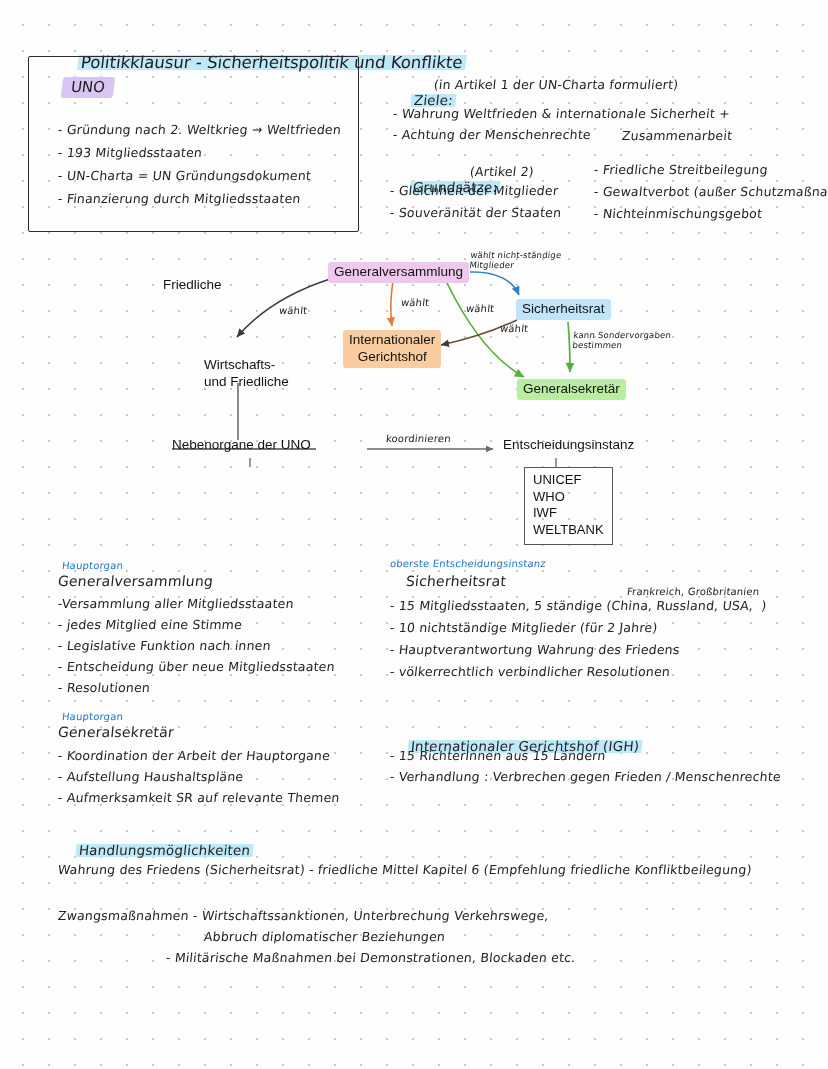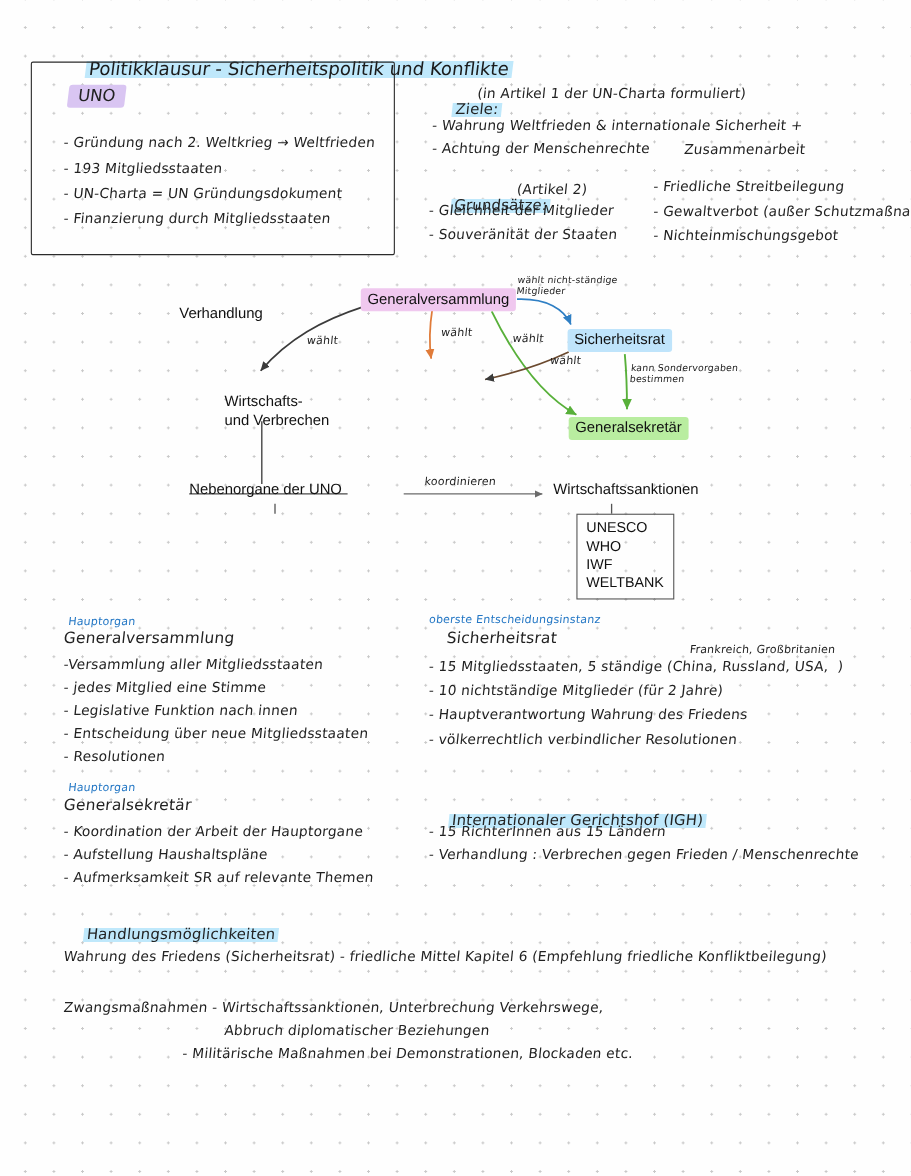--- a/index.html
+++ b/index.html
@@ -207,31 +207,33 @@
 
     <path d="M238,383 L238,440" fill="none" stroke="#4a4a4a" stroke-width="1.3"></path>
     <path d="M172,449 L316,449" fill="none" stroke="#4a4a4a" stroke-width="1.3"></path>
 
     <path d="M250,458 L250,467" fill="none" stroke="#555" stroke-width="1.2"></path>
     <path d="M556,458 L556,467" fill="none" stroke="#555" stroke-width="1.2"></path>
 
     <path d="M367,449 L493,449" fill="none" stroke="#6a6a6a" stroke-width="1.3" marker-end="url(#ah-gray)"></path>
   </svg>
 
-  <div class="node plain" style="left:163px; top:277px;">Verhandlung</div>
+  <div class="node plain" style="left:163px; top:277px;">Friedliche</div>
   <div class="node gv" style="left:328px; top:262px;">Generalversammlung</div>
   <div class="node plain" style="left:204px; top:357px; text-align:left;">Wirtschafts-
-und Verbrechen</div>
+und Friedliche</div>
+  <div class="node igh" style="left:343px; top:330px;">Internationaler
+Gerichtshof</div>
   <div class="node sr" style="left:516px; top:299px;">Sicherheitsrat</div>
   <div class="node gs" style="left:517px; top:379px;">Generalsekretär</div>
 
   <div class="node plain" style="left:172px; top:437px; text-align:center;">Nebenorgane der UNO</div>
-  <div class="node plain" style="left:503px; top:437px; text-align:left;">Wirtschaftssanktionen</div>
-
-  <div class="listbox" style="left:524px; top:467px;">UNESCO
+  <div class="node plain" style="left:503px; top:437px; text-align:left;">Entscheidungsinstanz</div>
+
+  <div class="listbox" style="left:524px; top:467px;">UNICEF
 WHO
 IWF
 WELTBANK</div>
 
   <div class="hw small" style="left:279px; top:305px;">wählt</div>
   <div class="hw small" style="left:401px; top:297px;">wählt</div>
   <div class="hw small" style="left:466px; top:303px;">wählt</div>
   <div class="hw small" style="left:500px; top:323px;">wählt</div>
   <div class="hw tiny loose" style="left:470px; top:250px; width:110px;">wählt nicht-ständige
 Mitglieder</div>

